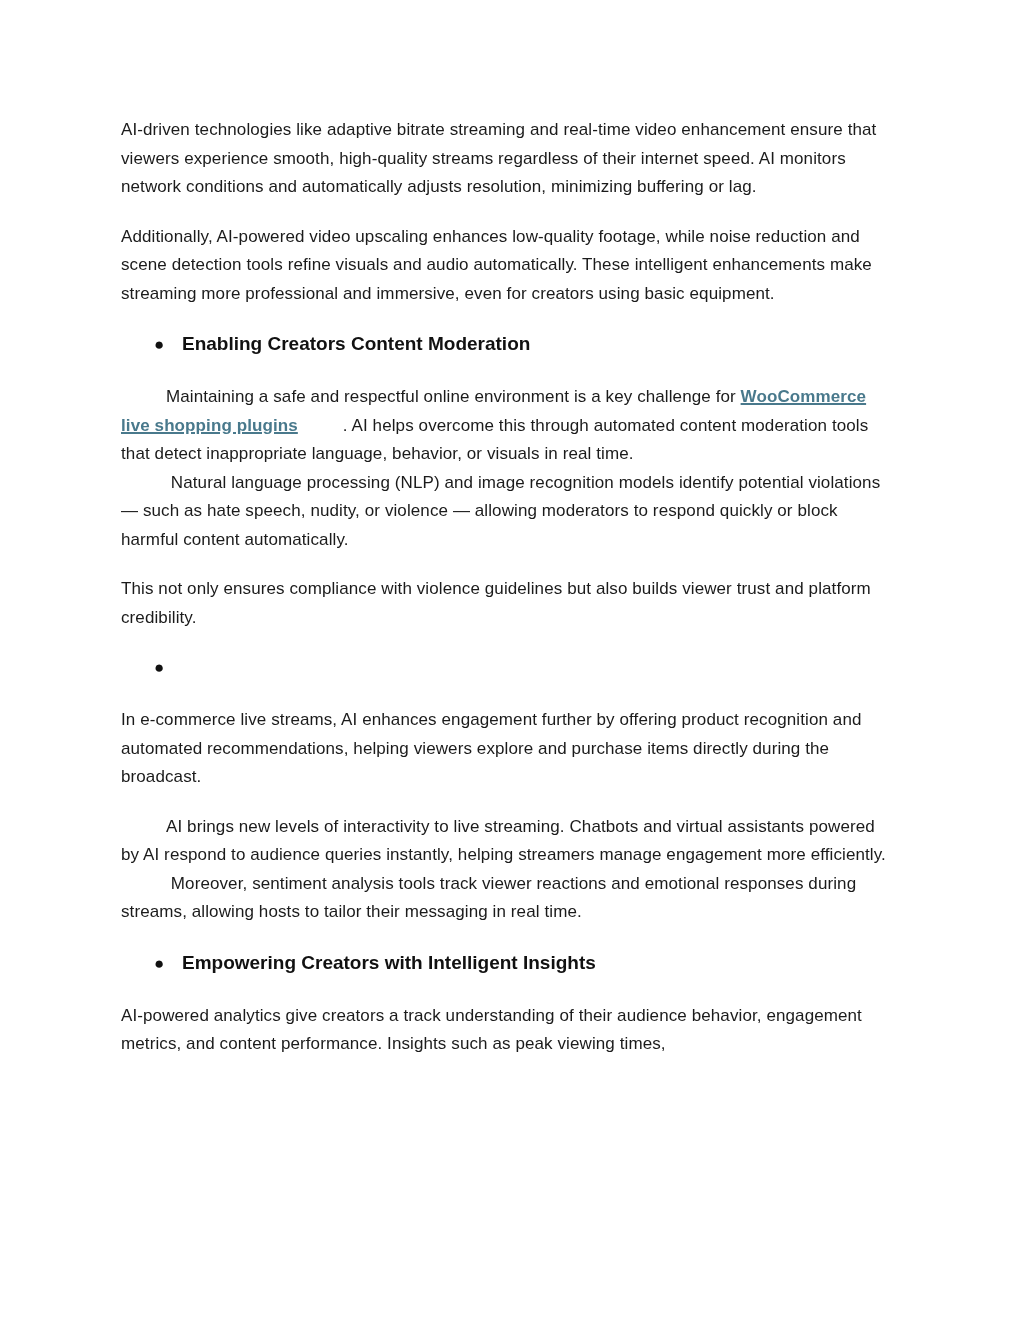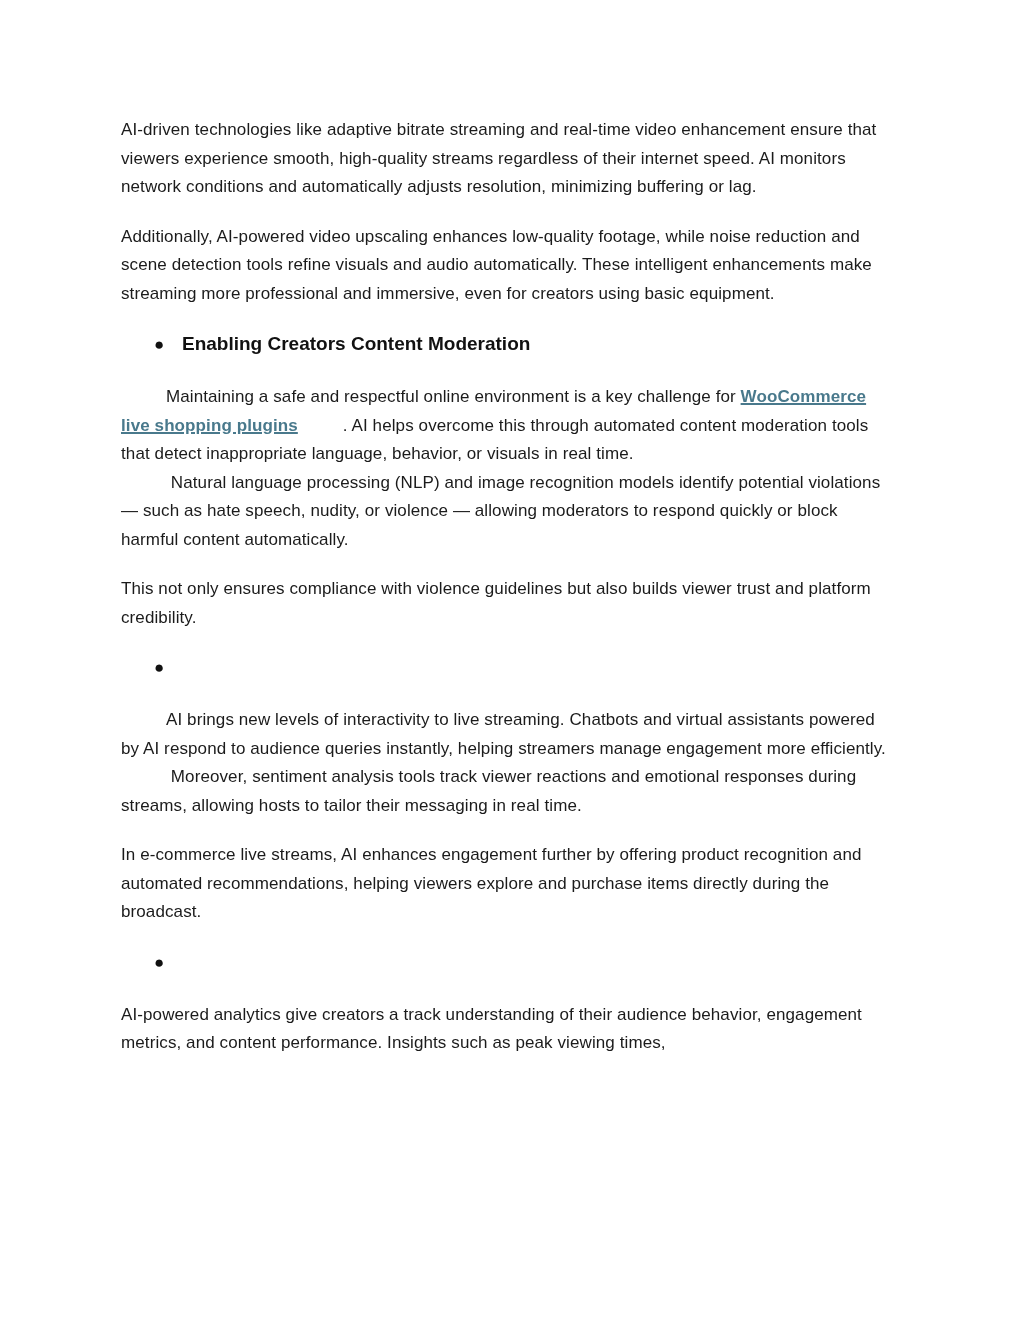--- a/index.html
+++ b/index.html
@@ -81,27 +81,28 @@
       <span class="preserve">Maintaining a safe and respectful online environment is a key challenge for </span><a class="doc-link">WooCommerce live shopping plugins</a><span class="preserve">. AI helps overcome this through automated content moderation tools that detect inappropriate language, behavior, or visuals in real time.</span><br>
       <span class="preserve"> Natural language processing (NLP) and image recognition models identify potential violations — such as hate speech, nudity, or violence — allowing moderators to respond quickly or block harmful content automatically.</span>
     </p>
 
     <p class="body-text">This not only ensures compliance with violence guidelines but also builds viewer trust and platform credibility.</p>
 
     <div class="heading">
       <span class="bullet">●</span>
     </div>
 
+    <p class="body-text">In e-commerce live streams, AI enhances engagement further by offering product recognition and automated recommendations, helping viewers explore and purchase items directly during the broadcast.</p>
+
     <p class="body-text">
       <span class="preserve">AI brings new levels of interactivity to live streaming. Chatbots and virtual assistants powered by AI respond to audience queries instantly, helping streamers manage engagement more efficiently.</span><br>
       <span class="preserve"> Moreover, sentiment analysis tools track viewer reactions and emotional responses during streams, allowing hosts to tailor their messaging in real time.</span>
     </p>
 
-    <p class="body-text">In e-commerce live streams, AI enhances engagement further by offering product recognition and automated recommendations, helping viewers explore and purchase items directly during the broadcast.</p>
-
     <div class="heading">
       <span class="bullet">●</span>
+      <span class="heading-text">Empowering Creators with Intelligent Insights</span>
     </div>
 
     <p class="body-text">AI-powered analytics give creators a track understanding of their audience behavior, engagement metrics, and content performance. Insights such as peak viewing times,</p>
 
   </div>
 </div>
 
 </body></html>

